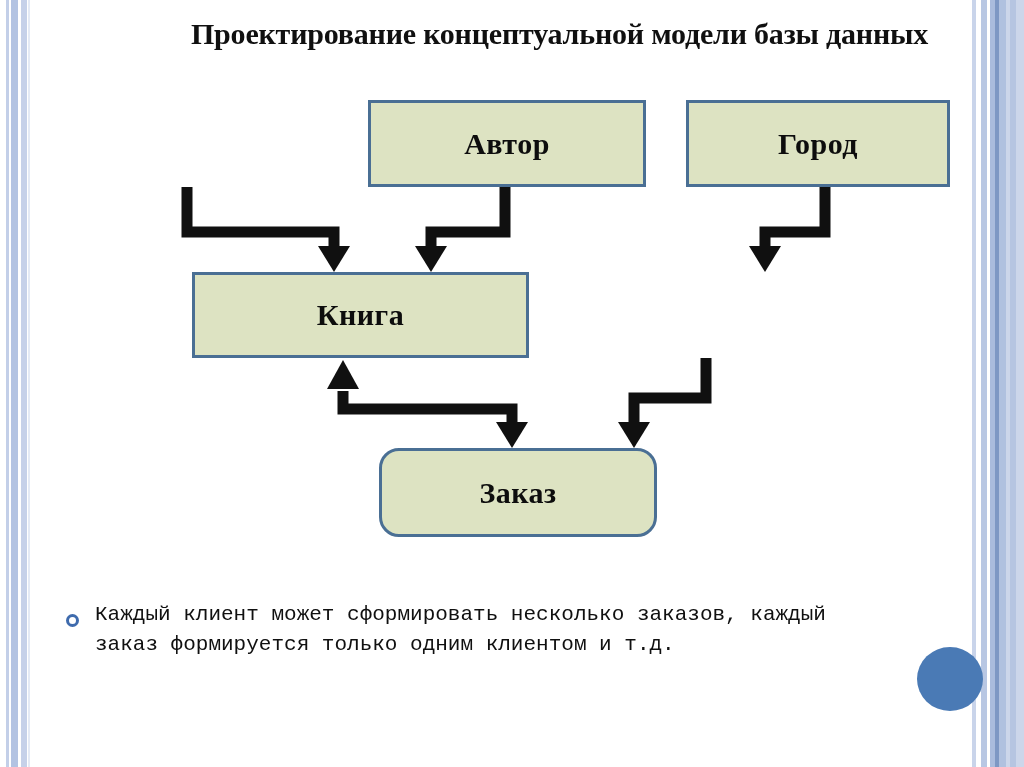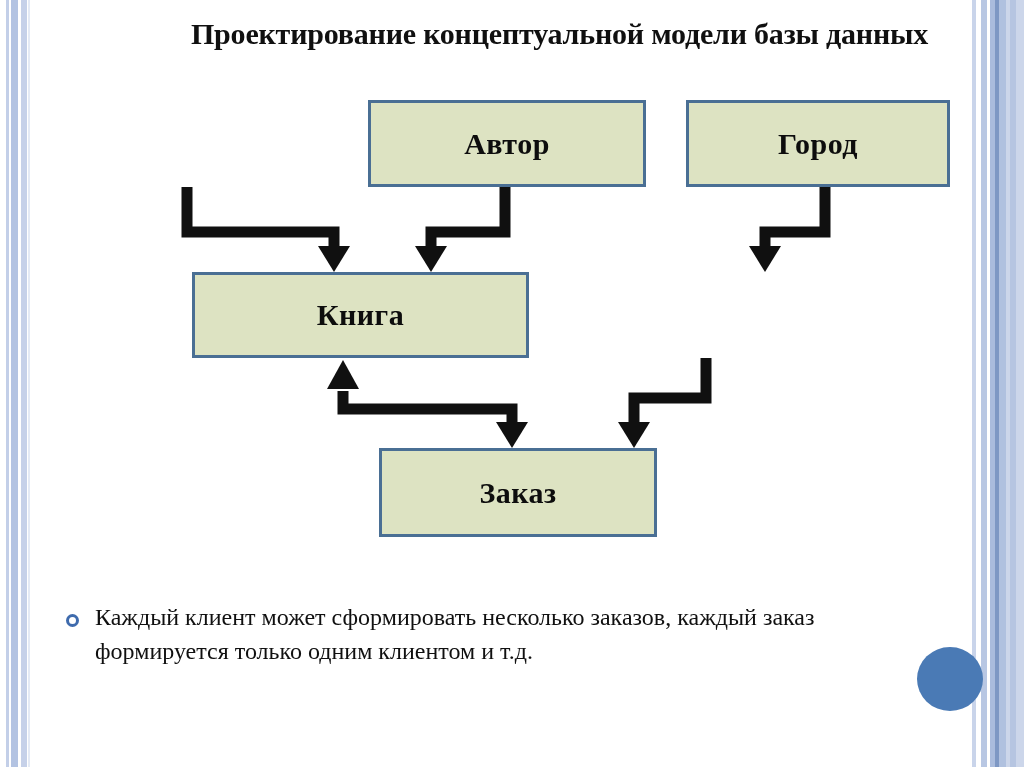--- a/index.html
+++ b/index.html
@@ -66,21 +66,21 @@
     color: #0d0d0d;
     letter-spacing: 0.5px;
     white-space: nowrap;
   }
 
   #box-avtor  { left: 48px;  top: 100px; width: 278px; height: 87px; }
   #box-zhanr  { left: 368px; top: 100px; width: 278px; height: 87px; }
   #box-gorod  { left: 686px; top: 100px; width: 264px; height: 87px; }
   #box-kniga  { left: 192px; top: 272px; width: 337px; height: 86px; }
   #box-klient { left: 572px; top: 272px; width: 274px; height: 86px; }
-  #box-zakaz  { left: 379px; top: 448px; width: 278px; height: 89px; }
+  #box-zakaz  { left: 379px; top: 448px; width: 278px; height: 89px; border-radius: 20px; }
 
   
   #connectors {
     position: absolute;
     left: 0;
     top: 0;
     width: 1024px;
     height: 767px;
     pointer-events: none;
   }
@@ -98,22 +98,22 @@
   #bullet-marker {
     flex: 0 0 auto;
     margin-top: 14px;
     width: 13px;
     height: 13px;
     border: 3px solid #3f6bad;
     border-radius: 50%;
     box-sizing: border-box;
   }
   #bullet-text {
-    font-family: Liberation Serif, serif;
-    font-size: 24px;
+    font-family: Liberation Mono, monospace;
+    font-size: 21px;
     line-height: 1.42;
     color: #101010;
   }
 
   
   #blue-dot {
     position: absolute;
     left: 917px;
     top: 647px;
     width: 66px;

